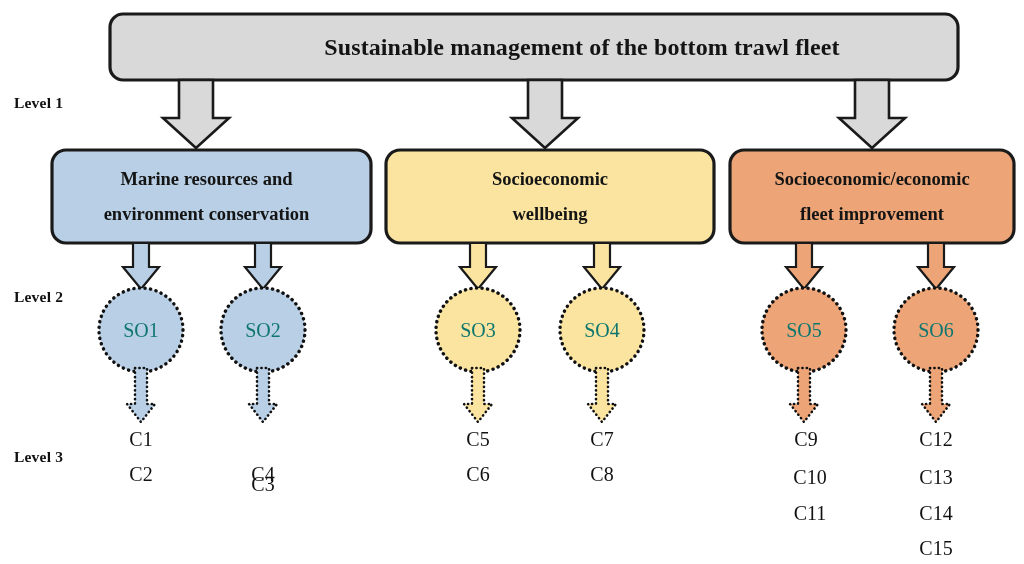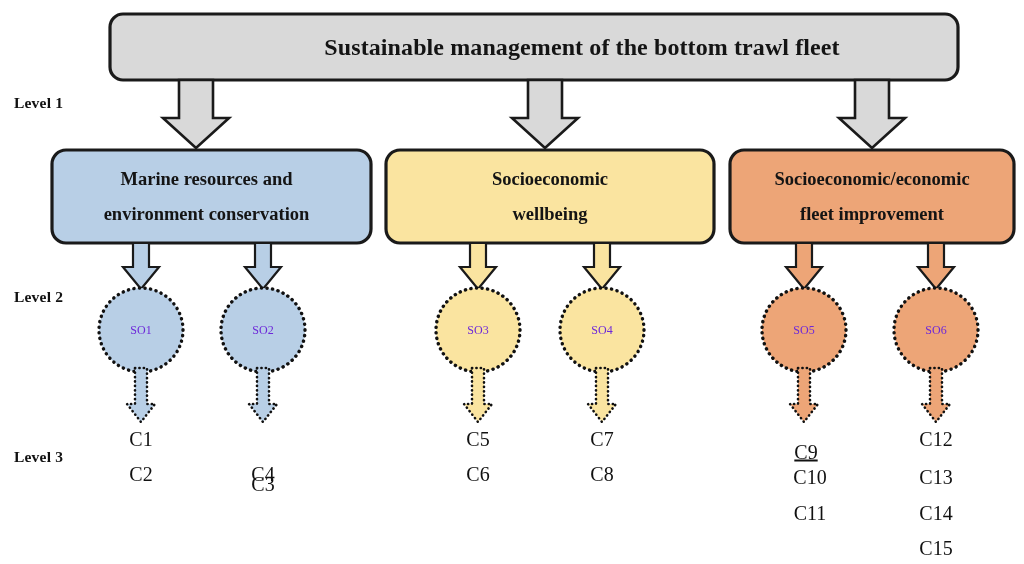--- a/index.html
+++ b/index.html
@@ -55,23 +55,23 @@
     letter-spacing: 0.1px;
     padding-left: 48px;
   }
   .obj-text {
     font-size: 18.5px;
     line-height: 1.85;
   }
   .so-text {
     position: absolute;
     font-family: "Liberation Serif", "DejaVu Serif", serif;
-    font-size: 12px;
+    font-size: 20px;
     font-weight: normal;
-    color: #6d28d9;
+    color: #0f766e;
     text-align: left;
     white-space: nowrap;
     transform: translate(-50%, -50%);
   }
   .crit-text {
     position: absolute;
     font-family: "Liberation Serif", "DejaVu Serif", serif;
     font-size: 20px;
     color: #111111;
     white-space: nowrap;
@@ -152,21 +152,21 @@
 
   <div class="crit-text" style="left:263px; top:439px;margin-top:45px;">C3</div>
   <div class="crit-text" style="left:263px; top:474px;">C4</div>
 
   <div class="crit-text" style="left:478px; top:439px;">C5</div>
   <div class="crit-text" style="left:478px; top:474px;">C6</div>
 
   <div class="crit-text" style="left:602px; top:439px;">C7</div>
   <div class="crit-text" style="left:602px; top:474px;">C8</div>
 
-  <div class="crit-text" style="left:806px; top:452px;text-decoration:underline;">C9</div>
+  <div class="crit-text" style="left:806px; top:439px;">C9</div>
   <div class="crit-text" style="left:810px; top:477px;">C10</div>
   <div class="crit-text" style="left:810px; top:513px;">C11</div>
 
   <div class="crit-text" style="left:936px; top:439px;">C12</div>
   <div class="crit-text" style="left:936px; top:477px;">C13</div>
   <div class="crit-text" style="left:936px; top:513px;">C14</div>
   <div class="crit-text" style="left:936px; top:548px;">C15</div>
 
 </div>
 

